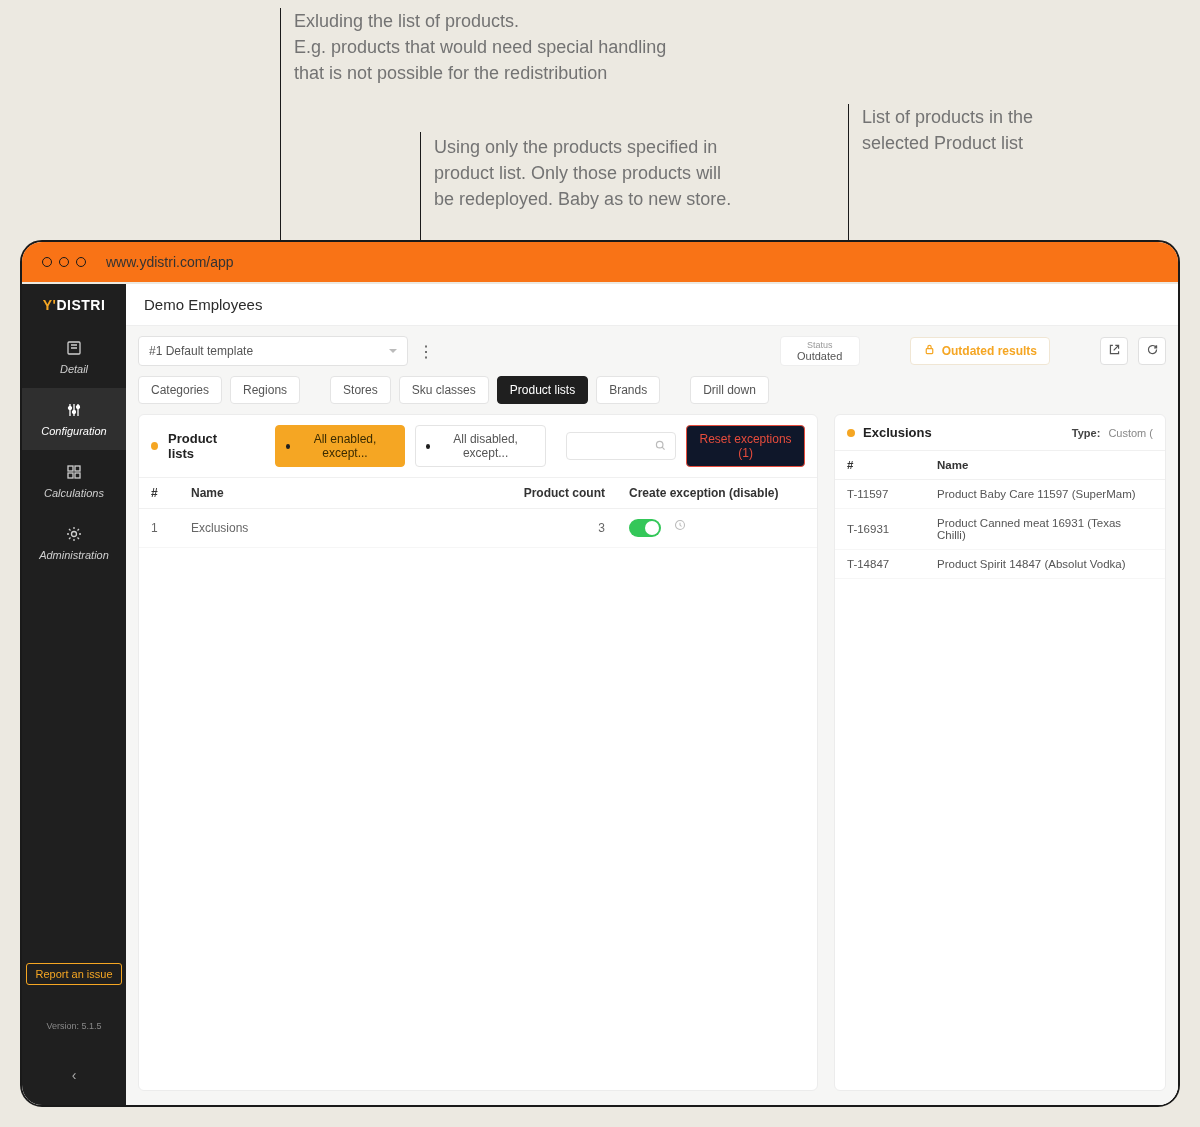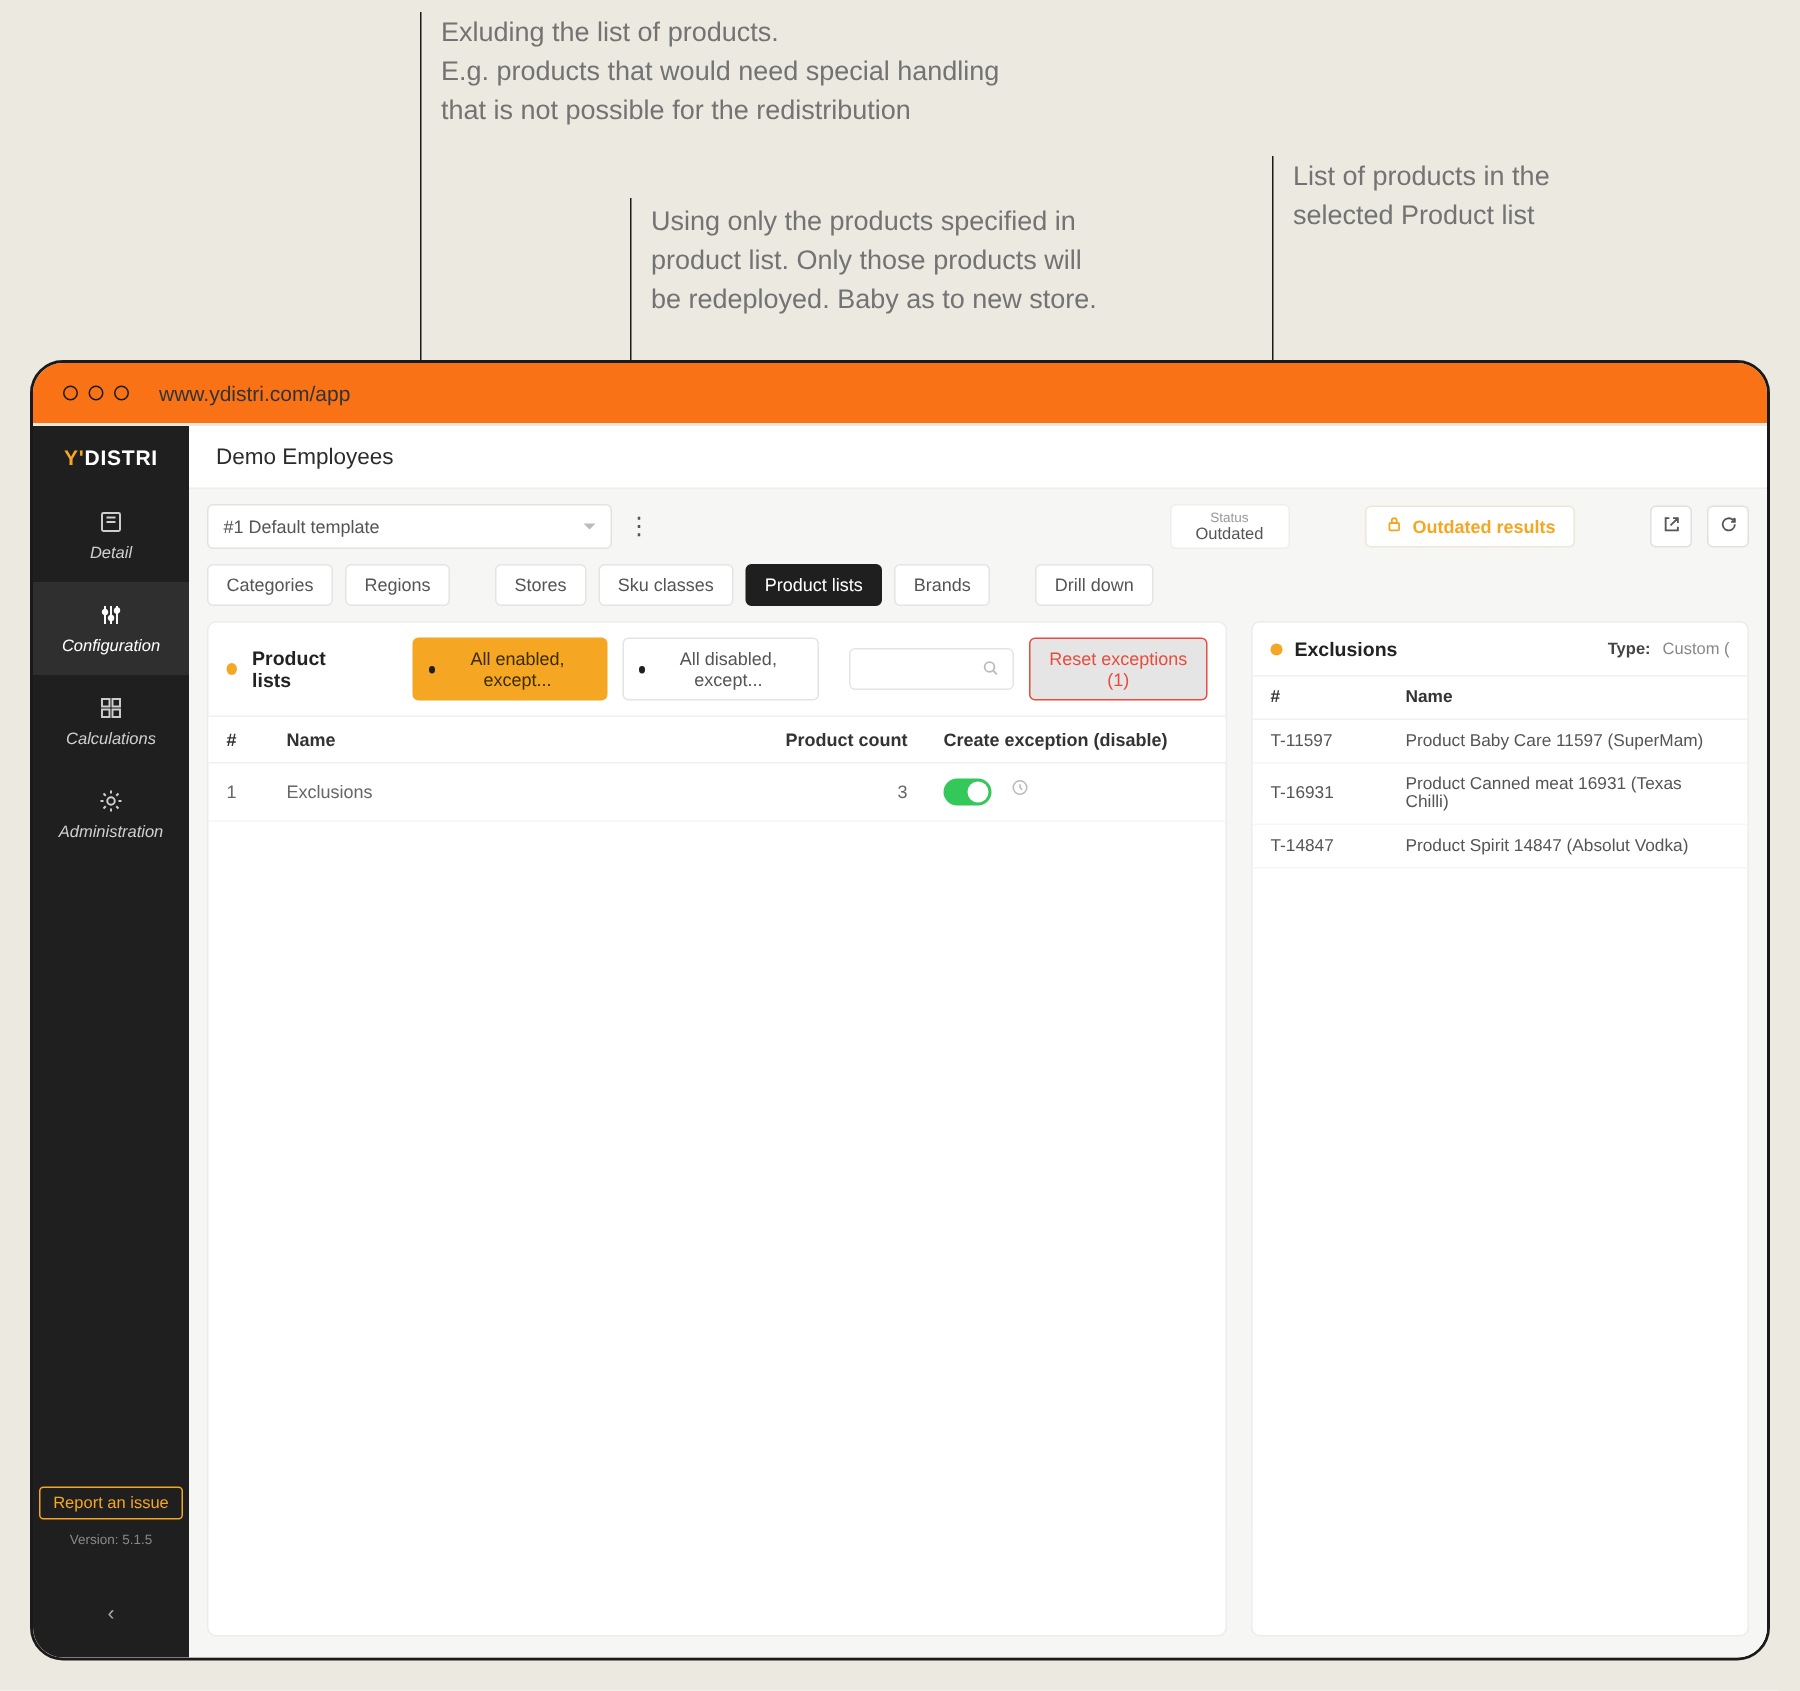--- a/index.html
+++ b/index.html
@@ -112,21 +112,21 @@
     padding-bottom: 12px;
   }
   .report-btn {
     border: 1px solid #f5a623;
     color: #f5a623;
     font-size: 11px;
     padding: 4px 8px;
     border-radius: 3px;
     background: transparent;
   }
-  .version { font-size: 9px; color: #888; }
+  .version { font-size: 9px; color: #888; margin-top: 28px; }
   .collapse {
     margin-top: 18px;
     width: 100%;
     display: flex;
     justify-content: center;
     color: #aaa;
     font-size: 14px;
     padding: 10px 0;
   }
 
@@ -233,21 +233,21 @@
   .bullet { width:5px; height:5px; border-radius:50%; background:#1f1f1f; display:inline-block; }
 
   .search {
     flex: 0 0 110px; height: 28px; border:1px solid #e4e4e4; border-radius:4px;
     background:#fff; position: relative;
   }
   .search-icon {
     position:absolute; right:8px; top:6px; color:#bbb; font-size:13px;
   }
   .reset-btn {
-    border:1px solid #e74c3c; color:#e74c3c; background:#e5e5e5;
+    border:1px solid #e74c3c; color:#e74c3c; background:#0f172a;
     border-radius:4px; padding: 6px 10px; font-size: 12px; cursor:pointer;
   }
 
   
   .ltable { width:100%; border-collapse: collapse; font-size: 12px; }
   .ltable th {
     text-align: left; font-weight: 600; color:#333; padding: 8px 12px;
     background:#fff; border-bottom:1px solid #f0f0f0;
   }
   .ltable th.right { text-align: right; }

